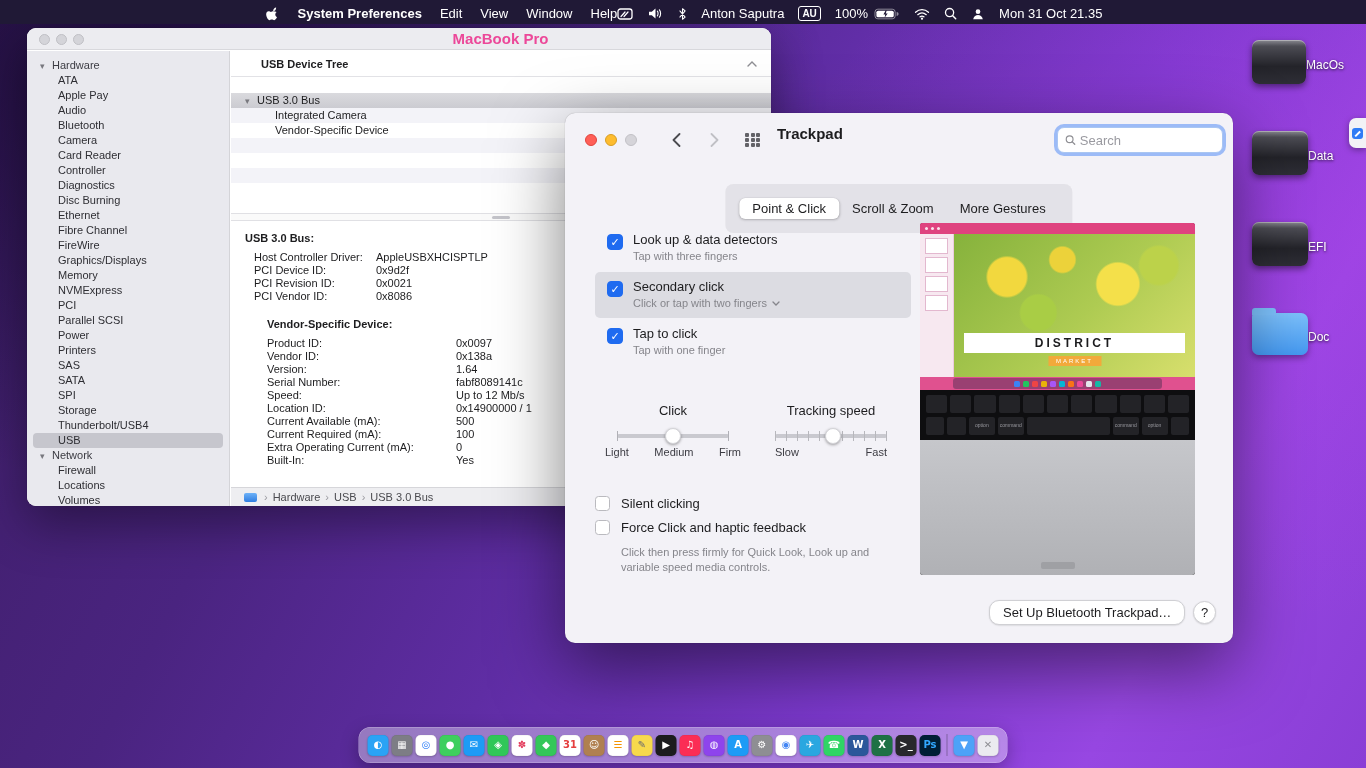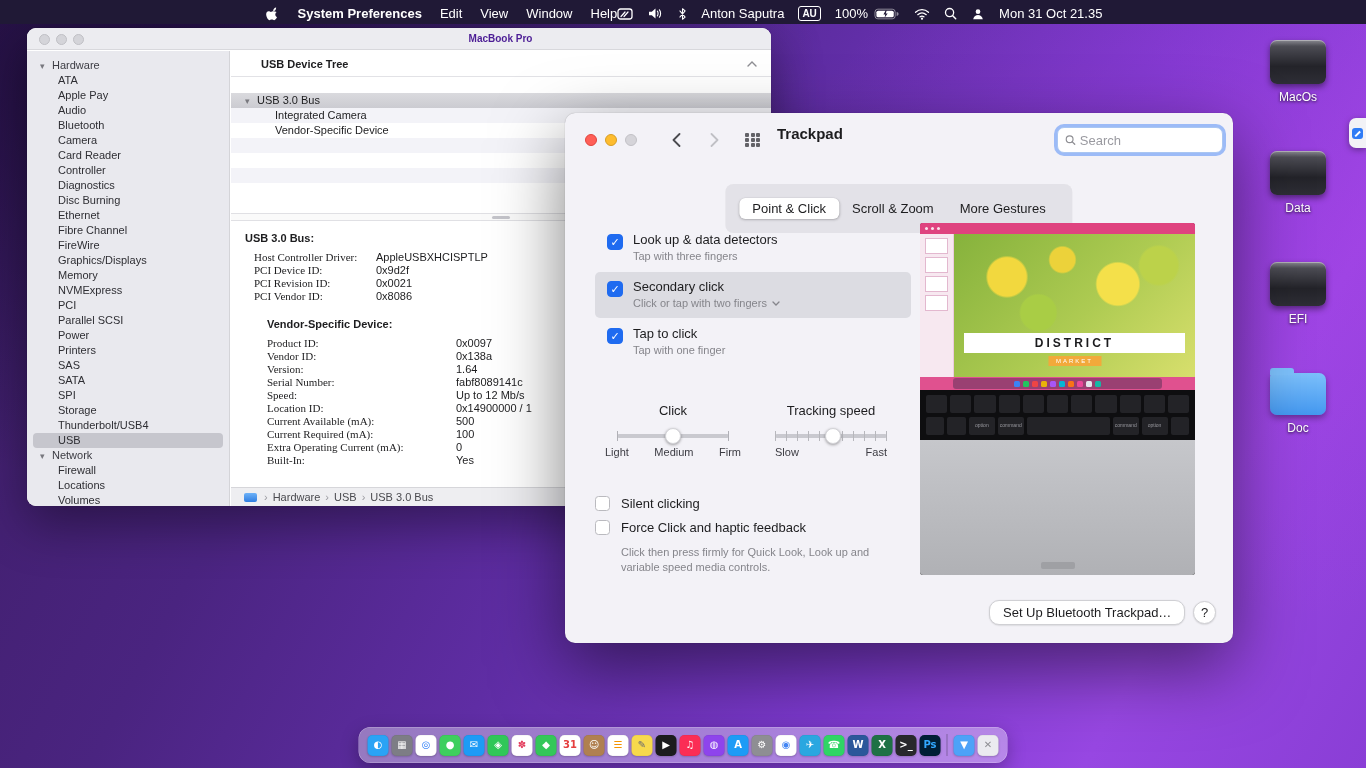--- a/index.html
+++ b/index.html
@@ -30,21 +30,21 @@
   
   .win-sysinfo { position:absolute; left:27px; top:28px; width:744px; height:478px; z-index:10;
     background:#fff; border-radius:9px; overflow:hidden;
     box-shadow:0 18px 50px rgba(0,0,0,.4), 0 0 1px rgba(0,0,0,.4); }
   .si-titlebar { position:absolute; top:0; left:0; right:0; height:22px; background:#ececf0;
     border-bottom:1px solid #d8d8dc; }
   .si-dot { position:absolute; top:6px; width:11px; height:11px; border-radius:50%;
     background:#d4d4d9; border:1px solid #bfbfc4; }
   .si-dot.d1{left:12px}.si-dot.d2{left:29px}.si-dot.d3{left:46px}
   .si-title { position:absolute; left:203px; right:0; top:0; height:22px; line-height:22px;
-    text-align:center; font-size:10px; font-weight:bold; color:#4c1d95; }
+    text-align:center; font-size:15px; font-weight:bold; color:#ec4899; }
   .si-sidebar { position:absolute; left:0; top:23px; bottom:0; width:203px; background:#e9e9ee;
     border-right:1px solid #d4d4d8; overflow:hidden; font-size:11px; color:#2e2e33; padding-top:7px; }
   .si-group { height:15px; line-height:15px; padding-left:13px; color:#3c3c43; white-space:nowrap; }
   .tri { display:inline-block; width:12px; color:#78787e; font-size:9px; }
   .si-item { height:15px; line-height:15px; padding-left:25px; margin:0 6px; border-radius:4px;
     white-space:nowrap; }
   .si-item.selected { background:#c6c6cd; }
   .si-content { position:absolute; left:204px; top:23px; right:0; bottom:0; background:#fff; }
   .si-header { position:absolute; top:0; left:0; right:0; height:26px; border-bottom:1px solid #e2e2e6; }
   .si-header .hdr-label { position:absolute; left:30px; line-height:26px; font-size:11px;
@@ -58,21 +58,21 @@
   .si-child { padding-left:44px; white-space:nowrap; }
   .si-splitter { position:absolute; top:162px; left:0; right:0; height:8px; background:#fafafa;
     border-top:1px solid #e0e0e4; border-bottom:1px solid #e0e0e4; }
   .grip { position:absolute; left:50%; top:2px; width:18px; height:3px; margin-left:-9px;
     border-radius:2px; background:#c4c4ca; }
   .si-details { position:absolute; top:171px; left:0; right:0; bottom:19px; font-size:11px;
     color:#1d1d1f; overflow:hidden; }
   .si-sec-title { font-weight:bold; margin:10px 0 7px 14px; }
   .si-sec-title.indent { margin-left:36px; margin-top:15px; }
   .si-kv { line-height:13px; padding-left:23px; white-space:nowrap; }
-  .si-kv .k { display:inline-block; width:122px;font-family:Liberation Serif, serif; }
+  .si-kv .k { display:inline-block; width:122px; }
   .kv-dev .si-kv { padding-left:36px; }
   .kv-dev .si-kv .k { width:189px; }
   .si-bottombar { position:absolute; left:0; right:0; bottom:0; height:19px; background:#eeeef1;
     border-top:1px solid #d6d6da; display:flex; align-items:center; padding-left:13px;
     font-size:11px; color:#4a4a4f; }
   .crumb-icon { width:13px; height:9px; border-radius:2px;
     background:linear-gradient(#6db2f8,#2f7de0); margin-right:2px; }
   .crumb { display:inline-flex; align-items:center; }
   .crumb .sep { color:#9a9aa0; margin:0 5px; }
 
@@ -179,21 +179,21 @@
   .tp-setup { position:absolute; left:424px; top:487px; height:25px; padding:0 13px; background:#fff;
     border:1px solid #d0d0d4; border-radius:10px; box-shadow:0 .5px 1.5px rgba(0,0,0,.15);
     font-family:inherit; font-size:13px; color:#1d1d1f; white-space:nowrap; }
   .tp-help { position:absolute; left:628px; top:488px; width:23px; height:23px; border-radius:50%;
     background:#fff; border:1px solid #d0d0d4; box-shadow:0 .5px 1.5px rgba(0,0,0,.15);
     font-size:13px; color:#1d1d1f; font-family:inherit; }
 
   
   .desktop-icons { position:absolute; right:22px; top:40px; width:92px; display:flex;
     flex-direction:column; align-items:center; gap:47px; z-index:1; }
-  .dt-item { display:flex; flex-direction:column; align-items:center; width:92px; }
+  .dt-item { display:flex; flex-direction:row; align-items:center; width:92px; }
   .dt-ic { position:relative; }
   .dt-item.type-drive .dt-ic { width:56px; height:44px; border-radius:7px;
     background:linear-gradient(180deg,#8a8a92 0%,#4c4c54 14%,#232329 60%,#2e2e36 100%);
     box-shadow:0 3px 6px rgba(0,0,0,.45), inset 0 1px 0 rgba(255,255,255,.35); }
   .dt-item.type-folder .dt-ic { width:56px; height:42px; border-radius:4px 7px 7px 7px;
     background:linear-gradient(180deg,#7cc0fb,#4498f0); box-shadow:0 3px 6px rgba(0,0,0,.35); }
   .dt-item.type-folder .dt-ic::before { content:""; position:absolute; top:-5px; left:0; width:24px;
     height:7px; border-radius:3px 3px 0 0; background:#7cc0fb; }
   .dt-label { margin-top:6px; font-size:12px; color:#fff; text-shadow:0 1px 3px rgba(0,0,0,.8); }
 

